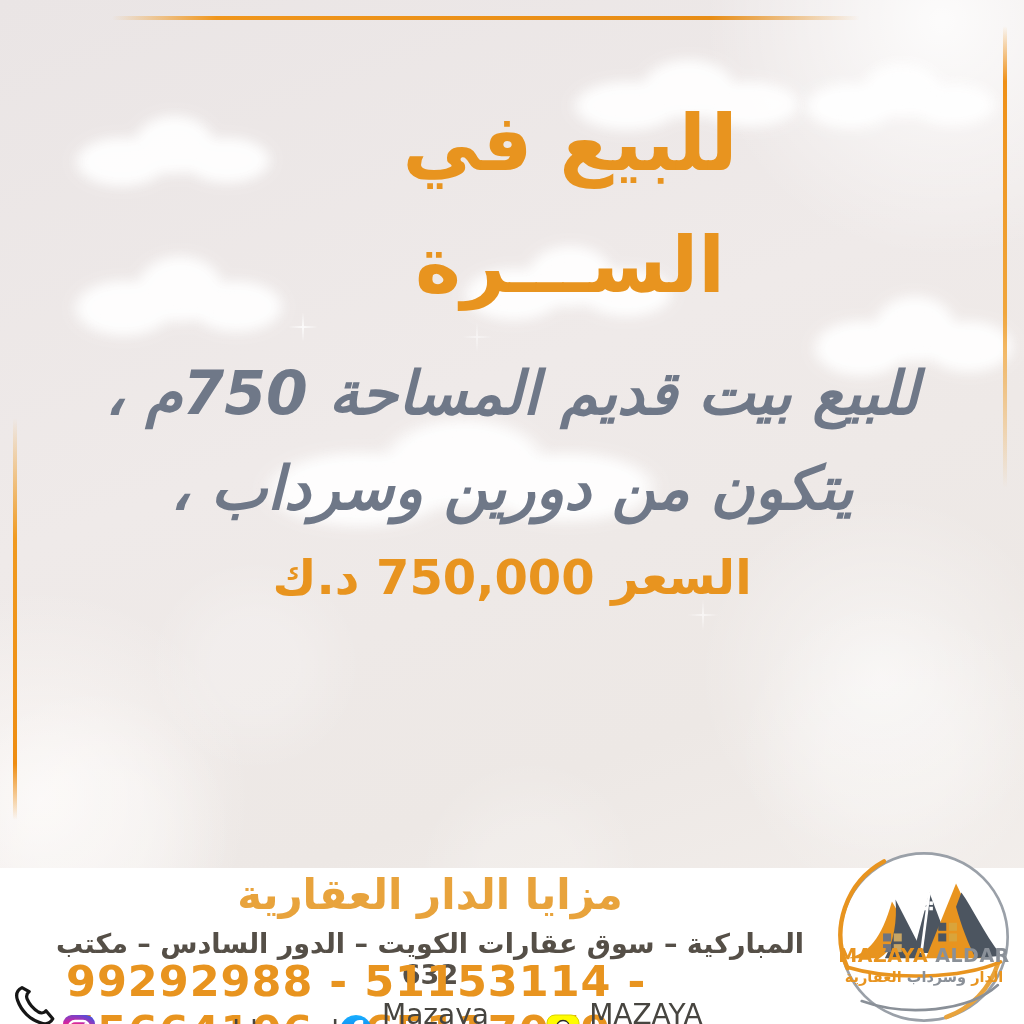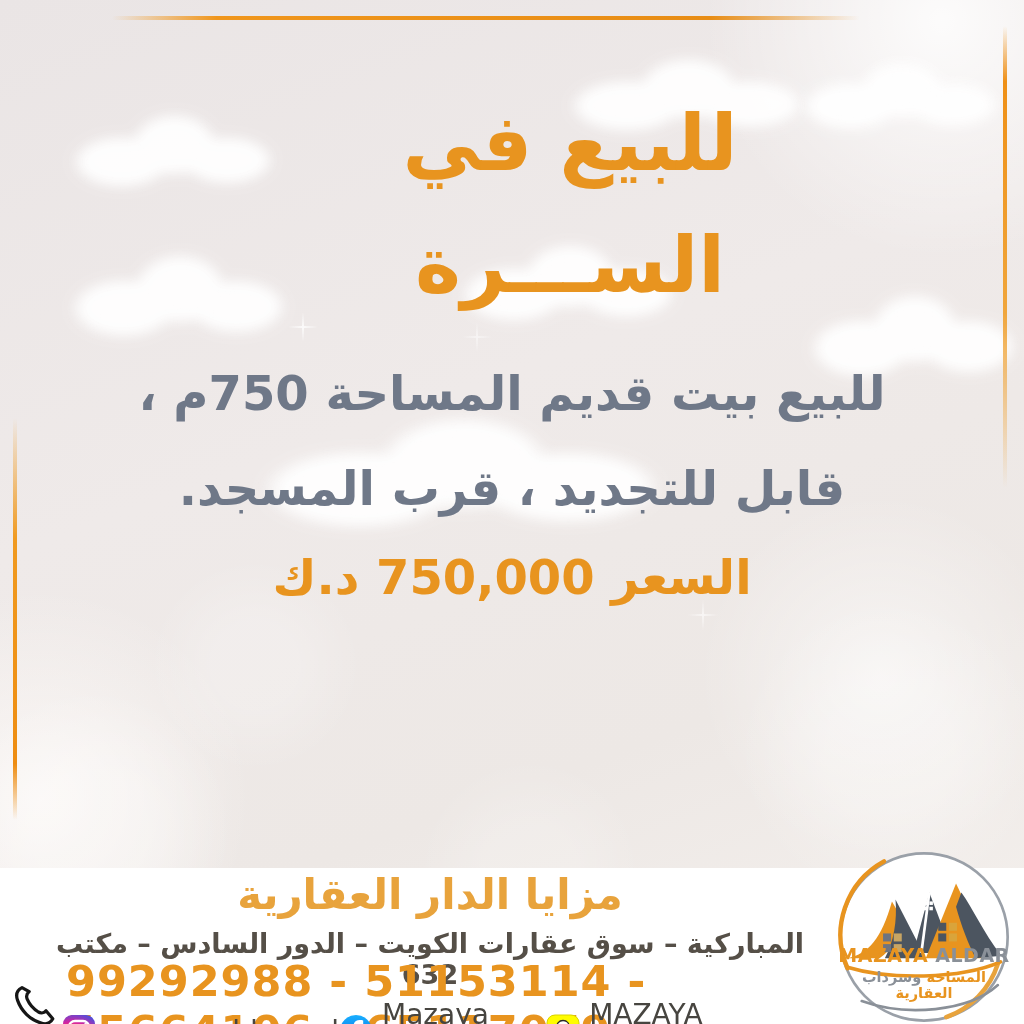--- a/index.html
+++ b/index.html
@@ -33,21 +33,21 @@
     background:linear-gradient(180deg, rgba(239,144,23,0) 0%, #ef9017 12%, #f0a63c 62%, rgba(240,166,60,0) 100%);}
   .frame-left{position:absolute; left:13px; top:418px; width:4px; height:402px; border-radius:2px;
     background:linear-gradient(180deg, rgba(240,154,32,0) 0%, #f09a20 30%, #ee8d12 86%, rgba(238,141,18,0) 100%);}
   
   .title-block{position:absolute; top:104px; left:0; width:1024px; text-align:center;
     transform:translateX(58px); color:#e8941f; font-weight:bold;}
   .title-line{font-size:78px; line-height:1.0;}
   .title-line.second{margin-top:44px;}
   .body-block{position:absolute; top:346px; left:60px; width:904px; text-align:center;
     color:#6f7888; font-weight:bold;}
-  .body-line{font-size:48px; line-height:95px; white-space:nowrap;}
+  .body-line{font-size:60px; line-height:95px; white-space:nowrap;font-style:italic;}
   .price-line{font-size:48px; line-height:95px; color:#e8941f; white-space:nowrap; margin-top:-6px;}
   
   .footer{position:absolute; left:0; top:852px; width:1024px; height:172px; background:#ffffff;margin-top:16px;}
   .company{position:absolute; top:2px; left:30px; width:800px; text-align:center;
     color:#e8a33c; font-size:42px; font-weight:bold;}
   .address{position:absolute; top:60px; left:30px; width:800px; text-align:center;
     color:#554f47; font-size:27px; font-weight:bold;}
   .phone-row{position:absolute; top:88px; left:10px; width:820px; display:flex;
     align-items:center; justify-content:center; gap:8px;}
   .phone-num{color:#e8941f; font-size:43px; font-weight:bold; letter-spacing:1px; direction:ltr;}
@@ -89,21 +89,21 @@
   <div class="frame-right"></div>
   <div class="frame-left"></div>
 
   <div class="title-block rtl">
     <div class="title-line">للبيع في</div>
     <div class="title-line second">الســـرة</div>
   </div>
 
   <div class="body-block rtl">
     <div class="body-line">للبيع بيت قديم المساحة 750م ،</div>
-    <div class="body-line">قابل للتجديد ، قرب المسجد.</div>
+    <div class="body-line">يتكون من دورين وسرداب ،</div>
     <div class="price-line">السعر 750,000 د.ك</div>
   </div>
 
   <div class="footer">
     <div class="company rtl">مزايا الدار العقارية</div>
     <div class="address rtl">المباركية – سوق عقارات الكويت – الدور السادس – مكتب 632</div>
 
     <div class="phone-row">
       <span style="width:48px;height:48px;display:inline-block;">
         <svg viewBox="0 0 60 60" width="48" height="48">
@@ -188,19 +188,19 @@
         <rect x="128" y="96" width="9" height="9" fill="#d9a43b"></rect>
 
       <path d="M14 134 C60 148 140 148 186 128" fill="none" stroke="#e8941f" stroke-width="4" stroke-linecap="round"></path>
       <path d="M30 172 C80 190 150 184 183 154" fill="none" stroke="#8a9098" stroke-width="3" stroke-linecap="round"></path>
     </svg>
     <div class="logo-en">
       <span class="lg-o">MAZAYA</span>
       <span class="lg-g">ALDAR</span>
     </div>
     <div class="logo-ar rtl">
-      <span class="lg-o">المساحة</span>
+      <span class="lg-o">الدار</span>
       <span class="lg-g">وسرداب</span>
       <span class="lg-o">العقارية</span>
     </div>
   </div>
 
 </div>
 
 </body></html>

